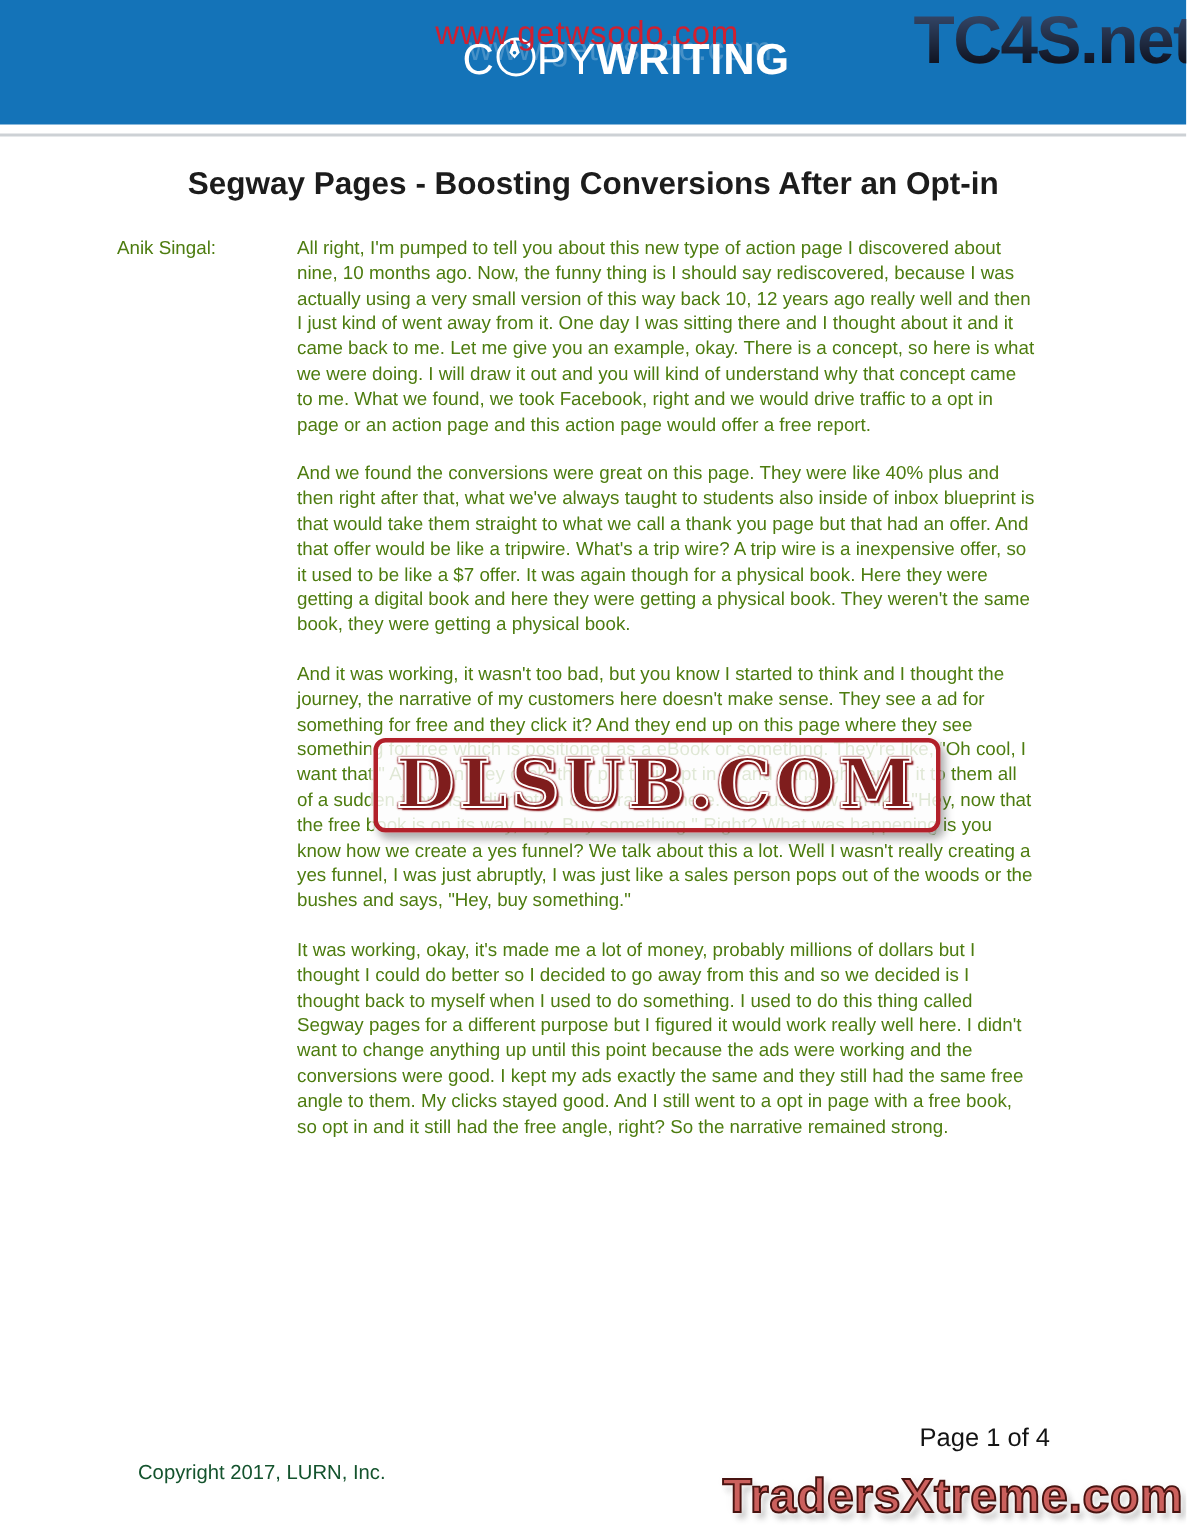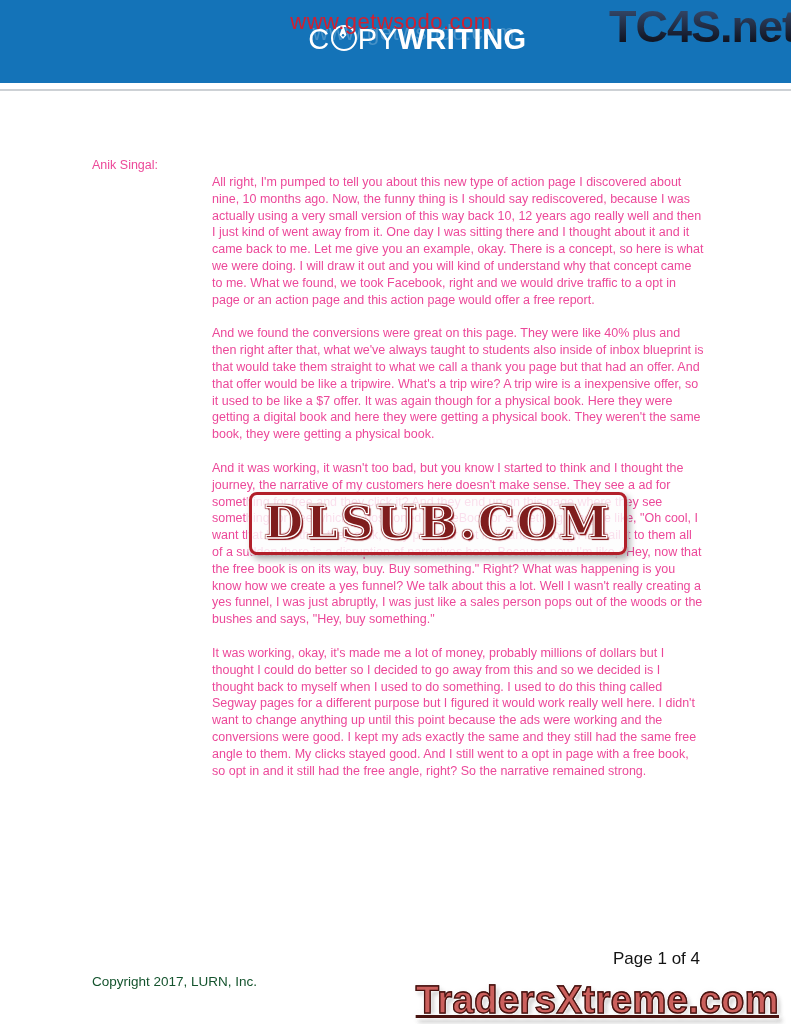--- a/index.html
+++ b/index.html
@@ -34,44 +34,43 @@
     position:absolute;top:1px;right:-5px;font-size:45px;font-weight:700;letter-spacing:-1px;
     background:linear-gradient(180deg,#3d5378 0%,#233049 45%,#101523 78%,#35121a 100%);
     -webkit-background-clip:text;background-clip:text;color:transparent;white-space:nowrap;
     text-shadow:none;
   }
   
   .doc-title{
     position:absolute;top:111px;left:0;width:100%;text-align:center;
     font-size:21px;font-weight:700;color:#1c1c1c;
   }
-  .transcript{position:absolute;top:157px;left:92px;width:612px;display:flex;color:#ec4899;justify-content:flex-end;}
+  .transcript{position:absolute;top:157px;left:78px;width:612px;display:flex;color:#4d7c0f;justify-content:flex-end;}
   .speaker{width:120px;flex:none;font-size:12.5px;line-height:16.8px;}
   .paragraphs{width:492px;font-size:12.5px;line-height:16.8px;text-align:left;}
-  .paragraphs p{margin:17px 0 16px 0;}
+  .paragraphs p{margin:0 0 16px 0;}
   
   .footer-copyright{position:absolute;top:974px;left:92px;font-size:13.5px;color:#14532d;}
   .footer-page{position:absolute;top:949px;right:91px;font-size:17px;color:#141414;}
   
   .wm-dlsub{
     position:absolute;top:492px;left:249px;
     padding:1px 12px 3px 12px;border:3px solid #b2202a;border-radius:8px;
     background:rgba(253,253,253,0.84);
     box-shadow:3px 4px 6px rgba(70,70,70,0.45),0 0 0 2px rgba(255,255,255,0.8);
     font-family:"DejaVu Serif",serif;font-weight:700;font-size:45px;letter-spacing:3px;
     color:#7f1d1d;-webkit-text-stroke:1.3px #ffffff;
     text-shadow:2px 2px 1px #871116,-1px -1px 1px #871116,1px -1px 1px #871116,-1px 1px 1px #871116;
     white-space:nowrap;
   }
   .wm-traders{
-    position:absolute;top:979px;right:12px;
-    font-size:38px;font-weight:700;letter-spacing:0.5px;white-space:nowrap;
+    position:absolute;top:979px;right:2px;
+    font-size:32px;font-weight:700;letter-spacing:0.5px;white-space:nowrap;
     color:#cb605d;-webkit-text-stroke:1.3px #471310;
     text-shadow:0 0 3px #ffffff,0 0 5px #ffffff,0 0 7px #f2f2f2,3px 4px 4px rgba(40,40,40,0.35);
-    text-decoration:underline;
   }
 </style>
 </head>
 <body>
 
 <div class="page">
 
   <div class="header">
     <div class="wm-ghost">www.getwsodo.com</div>
     <div class="logo">
@@ -80,20 +79,21 @@
                 <path d="M7 2 L10.5 12 L7 16 L3.5 12 Z" fill="#ffffff"></path>
                 <circle cx="7" cy="12.2" r="1.2" fill="#1473b8"></circle>
               </svg></span><span>PY</span></span><span class="logo-writing">WRITING</span>
       </div>
     </div>
     <div class="wm-red">www.getwsodo.com</div>
     <div class="tc4s">TC4S.net</div>
   </div>
   <div class="header-rule"></div>
 
+  <div class="doc-title">Segway Pages - Boosting Conversions After an Opt-in</div>
 
   <div class="transcript">
     <div class="speaker">Anik Singal:</div>
     <div class="paragraphs">
       <p>All right, I'm pumped to tell you about this new type of action page I discovered about nine, 10 months ago. Now, the funny thing is I should say rediscovered, because I was actually using a very small version of this way back 10, 12 years ago really well and then I just kind of went away from it. One day I was sitting there and I thought about it and it came back to me. Let me give you an example, okay. There is a concept, so here is what we were doing. I will draw it out and you will kind of understand why that concept came to me. What we found, we took Facebook, right and we would drive traffic to a opt in page or an action page and this action page would offer a free report.</p>
       <p>And we found the conversions were great on this page. They were like 40% plus and then right after that, what we've always taught to students also inside of inbox blueprint is that would take them straight to what we call a thank you page but that had an offer. And that offer would be like a tripwire. What's a trip wire? A trip wire is a inexpensive offer, so it used to be like a $7 offer. It was again though for a physical book. Here they were getting a digital book and here they were getting a physical book. They weren't the same book, they were getting a physical book.</p>
       <p>And it was working, it wasn't too bad, but you know I started to think and I thought the journey, the narrative of my customers here doesn't make sense. They see a ad for something for free and they click it? And they end up on this page where they see something for free which is positioned as a eBook or something. They're like, "Oh cool, I want that." And then they click, they put their opt in in and although I email it to them all of a sudden there is a disruption of narratives here. Because now I'm like, "Hey, now that the free book is on its way, buy. Buy something." Right? What was happening is you know how we create a yes funnel? We talk about this a lot. Well I wasn't really creating a yes funnel, I was just abruptly, I was just like a sales person pops out of the woods or the bushes and says, "Hey, buy something."</p>
       <p>It was working, okay, it's made me a lot of money, probably millions of dollars but I thought I could do better so I decided to go away from this and so we decided is I thought back to myself when I used to do something. I used to do this thing called Segway pages for a different purpose but I figured it would work really well here. I didn't want to change anything up until this point because the ads were working and the conversions were good. I kept my ads exactly the same and they still had the same free angle to them. My clicks stayed good. And I still went to a opt in page with a free book, so opt in and it still had the free angle, right? So the narrative remained strong.</p>
     </div>
   </div>

